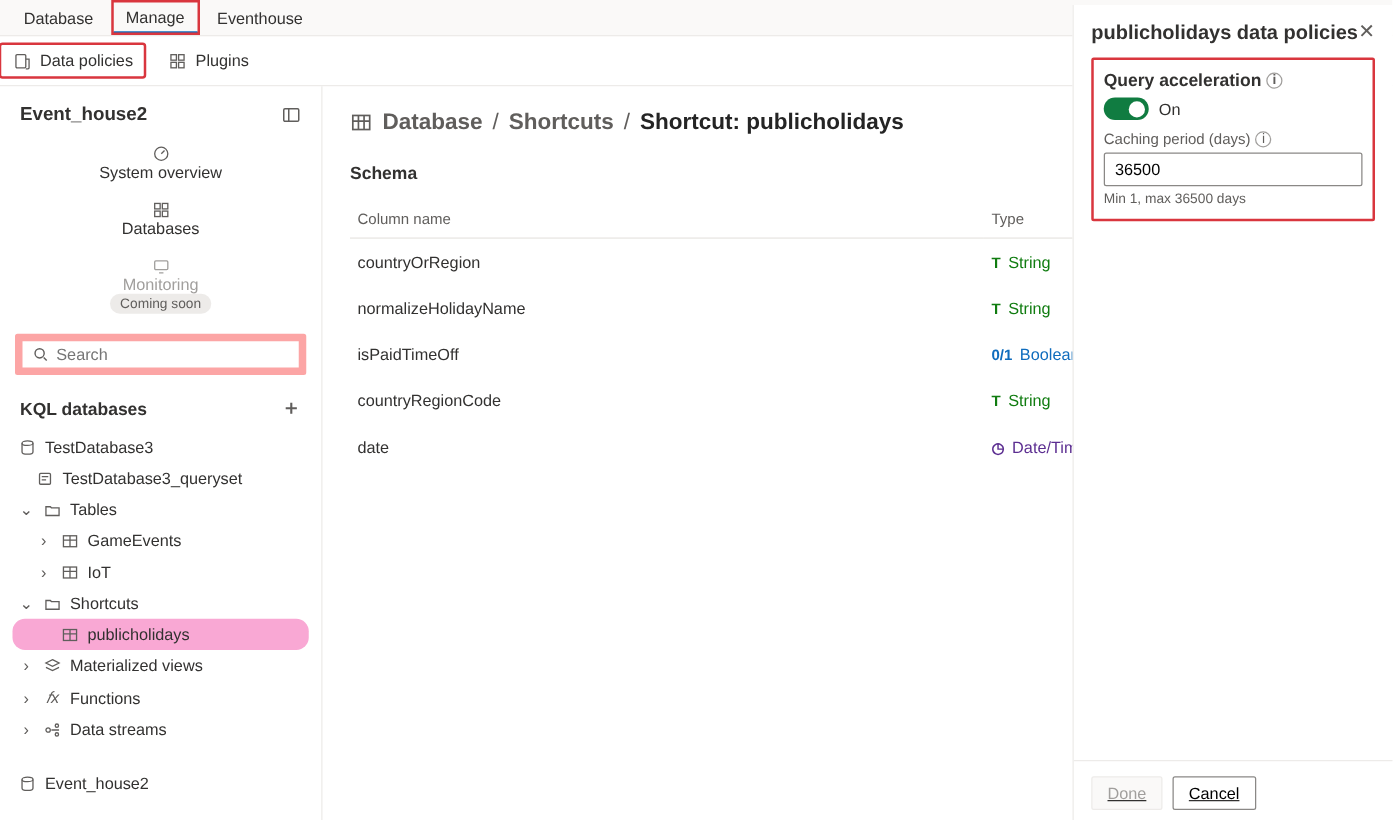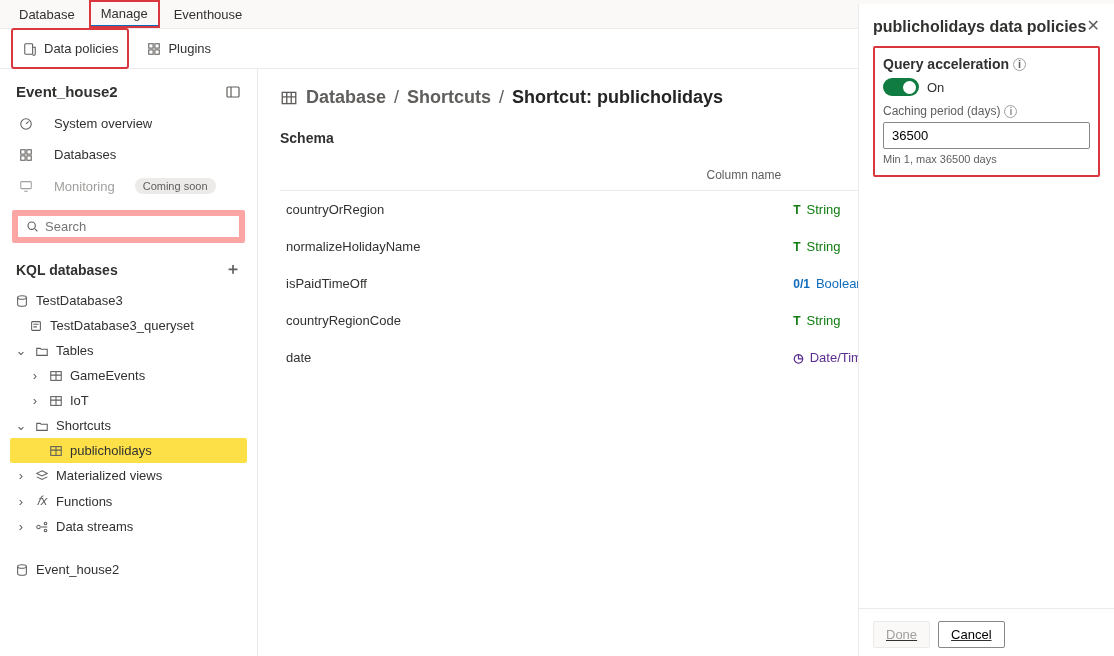--- a/index.html
+++ b/index.html
@@ -1,45 +1,45 @@
 <!DOCTYPE html>
 <html><head>
 <meta charset="utf-8">
 <style>
 * { box-sizing: border-box; margin: 0; padding: 0; font-family: "Segoe UI", -apple-system, BlinkMacSystemFont, sans-serif; }
 body { width: 1114px; height: 656px; overflow: hidden; background: #fff; color: #323130; font-size: 13px; }
 .top-tabs { display:flex; align-items:center; height:29px; background:#faf9f8; border-bottom:1px solid #edebe9; padding:0 8px; gap:4px; }
 .top-tab { padding:4px 10px; font-size:13px; color:#323130; cursor:pointer; border:1px solid transparent; }
 .top-tab.active { border-bottom:2px solid #0f6cbd; }
 .highlight-red { outline:2px solid #d9363e; outline-offset:-1px; }
-.toolbar { display:flex; height:40px; padding:0 12px; gap:8px; border-bottom:1px solid #edebe9; }
+.toolbar { display:flex; align-items:center; height:40px; padding:0 0; gap:8px; border-bottom:1px solid #edebe9; }
 .tool-btn { display:flex; align-items:center; gap:6px; padding:5px 9px; font-size:13px; cursor:pointer; border:1px solid transparent; background:transparent; color:#323130; border-radius:2px;}
 .main-area { display:flex; height:calc(656px - 29px - 40px); }
 .sidebar { width:258px; border-right:1px solid #edebe9; padding:10px 10px 4px 10px; display:flex; flex-direction:column; gap:4px; }
 .sidebar-header { display:flex; justify-content:space-between; align-items:center; font-weight:600; font-size:15px; padding:4px 6px 6px 6px; }
-.nav-item { display:flex; align-items:center; gap:20px; padding:6px 8px; cursor:pointer; border-radius:2px; color:#323130; font-size:13px;}
+.nav-item { display:flex; align-items:center; gap:0; padding:6px 8px; cursor:pointer; border-radius:2px; color:#323130; font-size:13px;flex-direction:column;}
 .nav-item .badge { background:#edebe9; color:#605e5c; font-size:11px; padding:2px 8px; border-radius:10px;}
 .nav-item.disabled { color:#a19f9d; }
 .search-box { display:flex; align-items:center; gap:6px; border:6px solid #fca5a5; border-radius:2px; padding:3px 8px; margin:6px 2px 6px 2px; color:#605e5c;}
 .search-box input { border:none; outline:none; font-size:13px; flex:1; background:transparent; }
 .section-title { display:flex; justify-content:space-between; align-items:center; font-weight:600; padding:6px 6px 4px 6px; font-size:14px;}
 .tree { font-size:13px; }
 .tree-row { display:flex; align-items:center; gap:6px; padding:5px 4px; cursor:pointer; border-radius:2px; }
-.tree-row.selected { background:#fde047; }
+.tree-row.selected { background:#f9a8d4;border-radius:10px; }
 .tree-chevron { width:14px; display:inline-flex; justify-content:center; color:#605e5c;}
 .tree-icon { width:16px; display:inline-flex; justify-content:center; color:#605e5c;}
 .indent-1 { padding-left:18px; }
 .content { flex:1; padding:18px 22px 12px 22px; overflow:auto; }
 .breadcrumb { display:flex; align-items:center; gap:8px; font-size:18px; color:#323130; margin-bottom:22px;}
 .breadcrumb .crumb { color:#605e5c; font-weight:600;}
 .breadcrumb .crumb.last { color:#242424; font-weight:600;}
 .breadcrumb .sep { color:#605e5c; }
 .schema-title { font-size:14px; font-weight:600; margin-bottom:14px; color:#323130;}
 .schema-table { width:100%; border-collapse:collapse; }
-.schema-table th { text-align:right; font-weight:400; color:#605e5c; font-size:12px; padding:8px 6px; border-bottom:1px solid #edebe9;}
+.schema-table th { text-align:left; font-weight:400; color:#605e5c; font-size:12px; padding:8px 6px; border-bottom:1px solid #edebe9;}
 .schema-table td { padding:11px 6px; font-size:13px; color:#323130; }
 .type-cell { display:flex; align-items:center; gap:6px; }
 .type-string { color:#107c10; }
 .type-boolean { color:#0f6cbd; }
 .type-datetime { color:#5c2e91; }
 .type-glyph { font-size:12px; font-weight:600; }
 .right-panel { position:absolute; top:4px; right:0; width:256px; height:656px; background:#fff; border-left:1px solid #edebe9; display:flex; flex-direction:column; }
 .panel-header { display:flex; justify-content:space-between; align-items:flex-start; padding:14px 14px 6px 14px; }
 .panel-title { font-size:16px; font-weight:600; }
 .close-btn { background:none; border:none; font-size:16px; cursor:pointer; color:#605e5c; line-height:1;}

